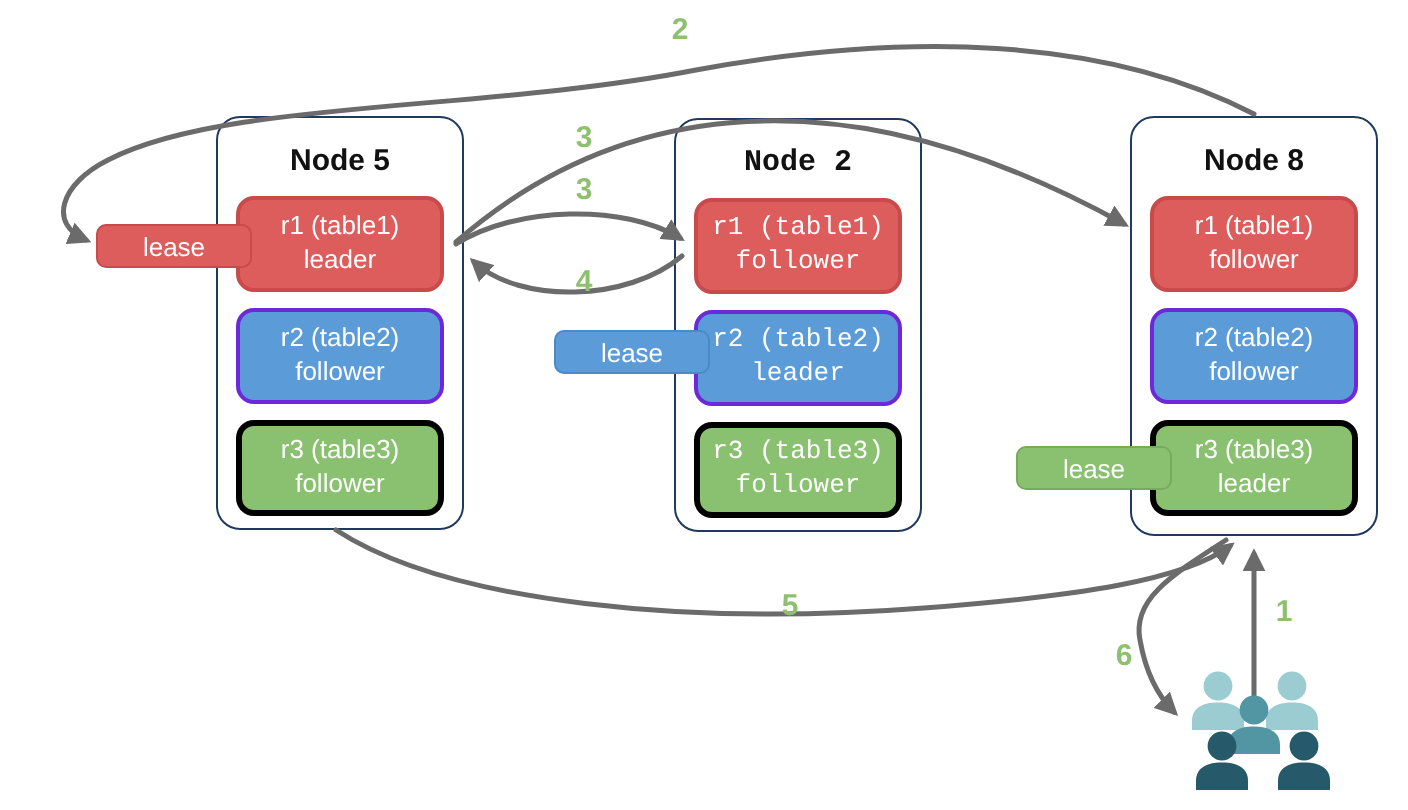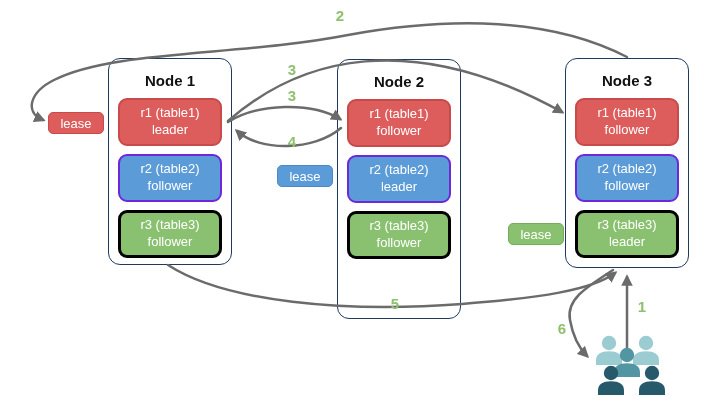--- a/index.html
+++ b/index.html
@@ -7,37 +7,37 @@
     position:relative; width:704px; height:405px; background:#ffffff;
     font-family:"Liberation Sans", sans-serif; overflow:hidden;
   }
   
   .node {
     position:absolute; width:124px; background:#ffffff;
     border:1.5px solid #1f3a5e; border-radius:12px;
     box-sizing:border-box; text-align:center; z-index:1;
   }
   #node1 { left:108px; top:58px;  height:207px; }
-  #node2 { left:337px; top:59px;  height:260px; }
+  #node2 { left:337px; top:59px;  height:207px;font-family:Liberation Mono, monospace; }
   #node3 { left:565px; top:58px;  height:210px; }
   .node-title {
     font-weight:bold; font-size:15px; color:#111111;
     padding-top:13px; padding-bottom:9px;
   }
   .replica {
     width:104px; height:48px; margin:0 auto 8px auto; border-radius:9px;
     color:#ffffff; font-size:13px; line-height:1.3; box-sizing:border-box;
     display:flex; flex-direction:column; justify-content:center;
   }
   .replica.red   { background:#dd5c5c; border:2px solid #c84a4a; }
   .replica.blue  { background:#5b9bd8; border:2px solid #6d28d9; }
   .replica.green { background:#8ac170; border:3px solid #000000; }
   
   .lease {
-    position:absolute; width:56px; height:22px; border-radius:5px;
+    position:absolute; width:78px; height:22px; border-radius:5px;
     color:#ffffff; font-size:13px; box-sizing:border-box;
     display:flex; align-items:center; justify-content:center; z-index:1;
   }
   #lease-red   { left:48px;  top:112px; background:#dd5c5c; border:1.5px solid #c84a4a; }
   #lease-blue  { left:277px; top:165px; background:#5b9bd8; border:1.5px solid #4a8ac5; }
   #lease-green { left:508px; top:223px; background:#8ac170; border:1.5px solid #76ab5c; }
   
   .num {
     position:absolute; font-weight:bold; font-size:15px; color:#8fc06f;
     transform:translate(-50%,-50%); z-index:3;
@@ -50,21 +50,21 @@
   #num-1  { left:642px; top:306px; }
   #num-6  { left:562px; top:328px; }
   svg.overlay { position:absolute; left:0; top:0; z-index:2; pointer-events:none; }
 </style>
 </head>
 <body>
 
 <div class="canvas">
 
   <div class="node" id="node1">
-    <div class="node-title">Node 1</div>
+    <div class="node-title">Node 5</div>
     <div class="replica red">
       <span>r1 (table1)</span>
       <span>leader</span>
     </div>
     <div class="replica blue">
       <span>r2 (table2)</span>
       <span>follower</span>
     </div>
     <div class="replica green">
       <span>r3 (table3)</span>
@@ -82,21 +82,21 @@
       <span>r2 (table2)</span>
       <span>leader</span>
     </div>
     <div class="replica green">
       <span>r3 (table3)</span>
       <span>follower</span>
     </div>
   </div>
 
   <div class="node" id="node3">
-    <div class="node-title">Node 3</div>
+    <div class="node-title">Node 8</div>
     <div class="replica red">
       <span>r1 (table1)</span>
       <span>follower</span>
     </div>
     <div class="replica blue">
       <span>r2 (table2)</span>
       <span>follower</span>
     </div>
     <div class="replica green">
       <span>r3 (table3)</span>

